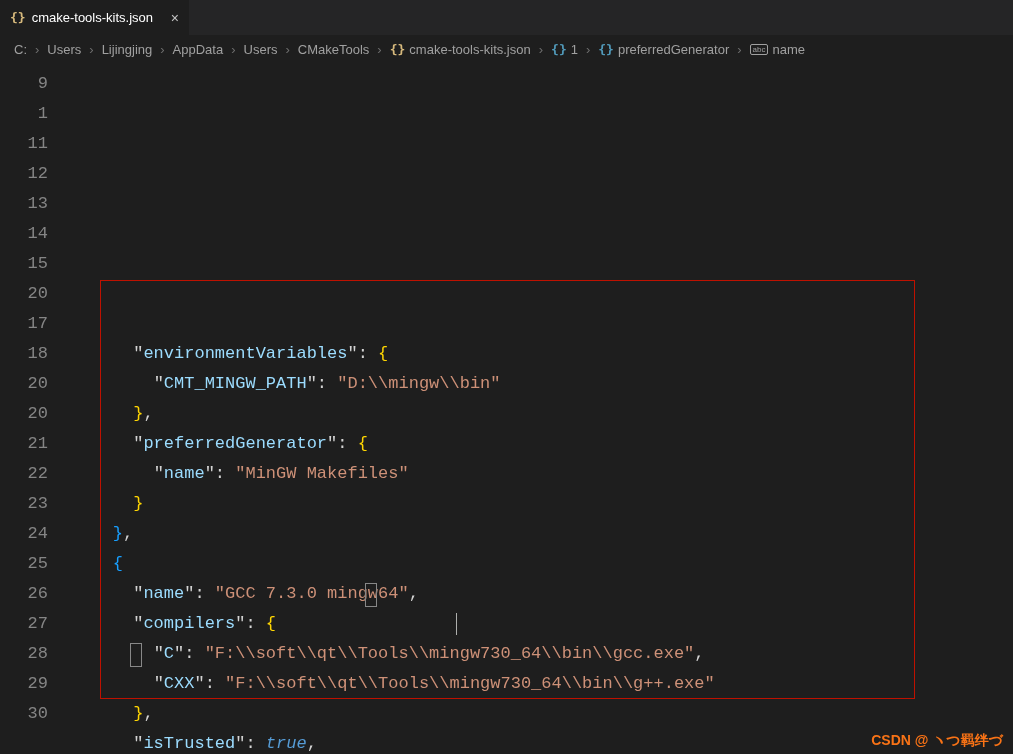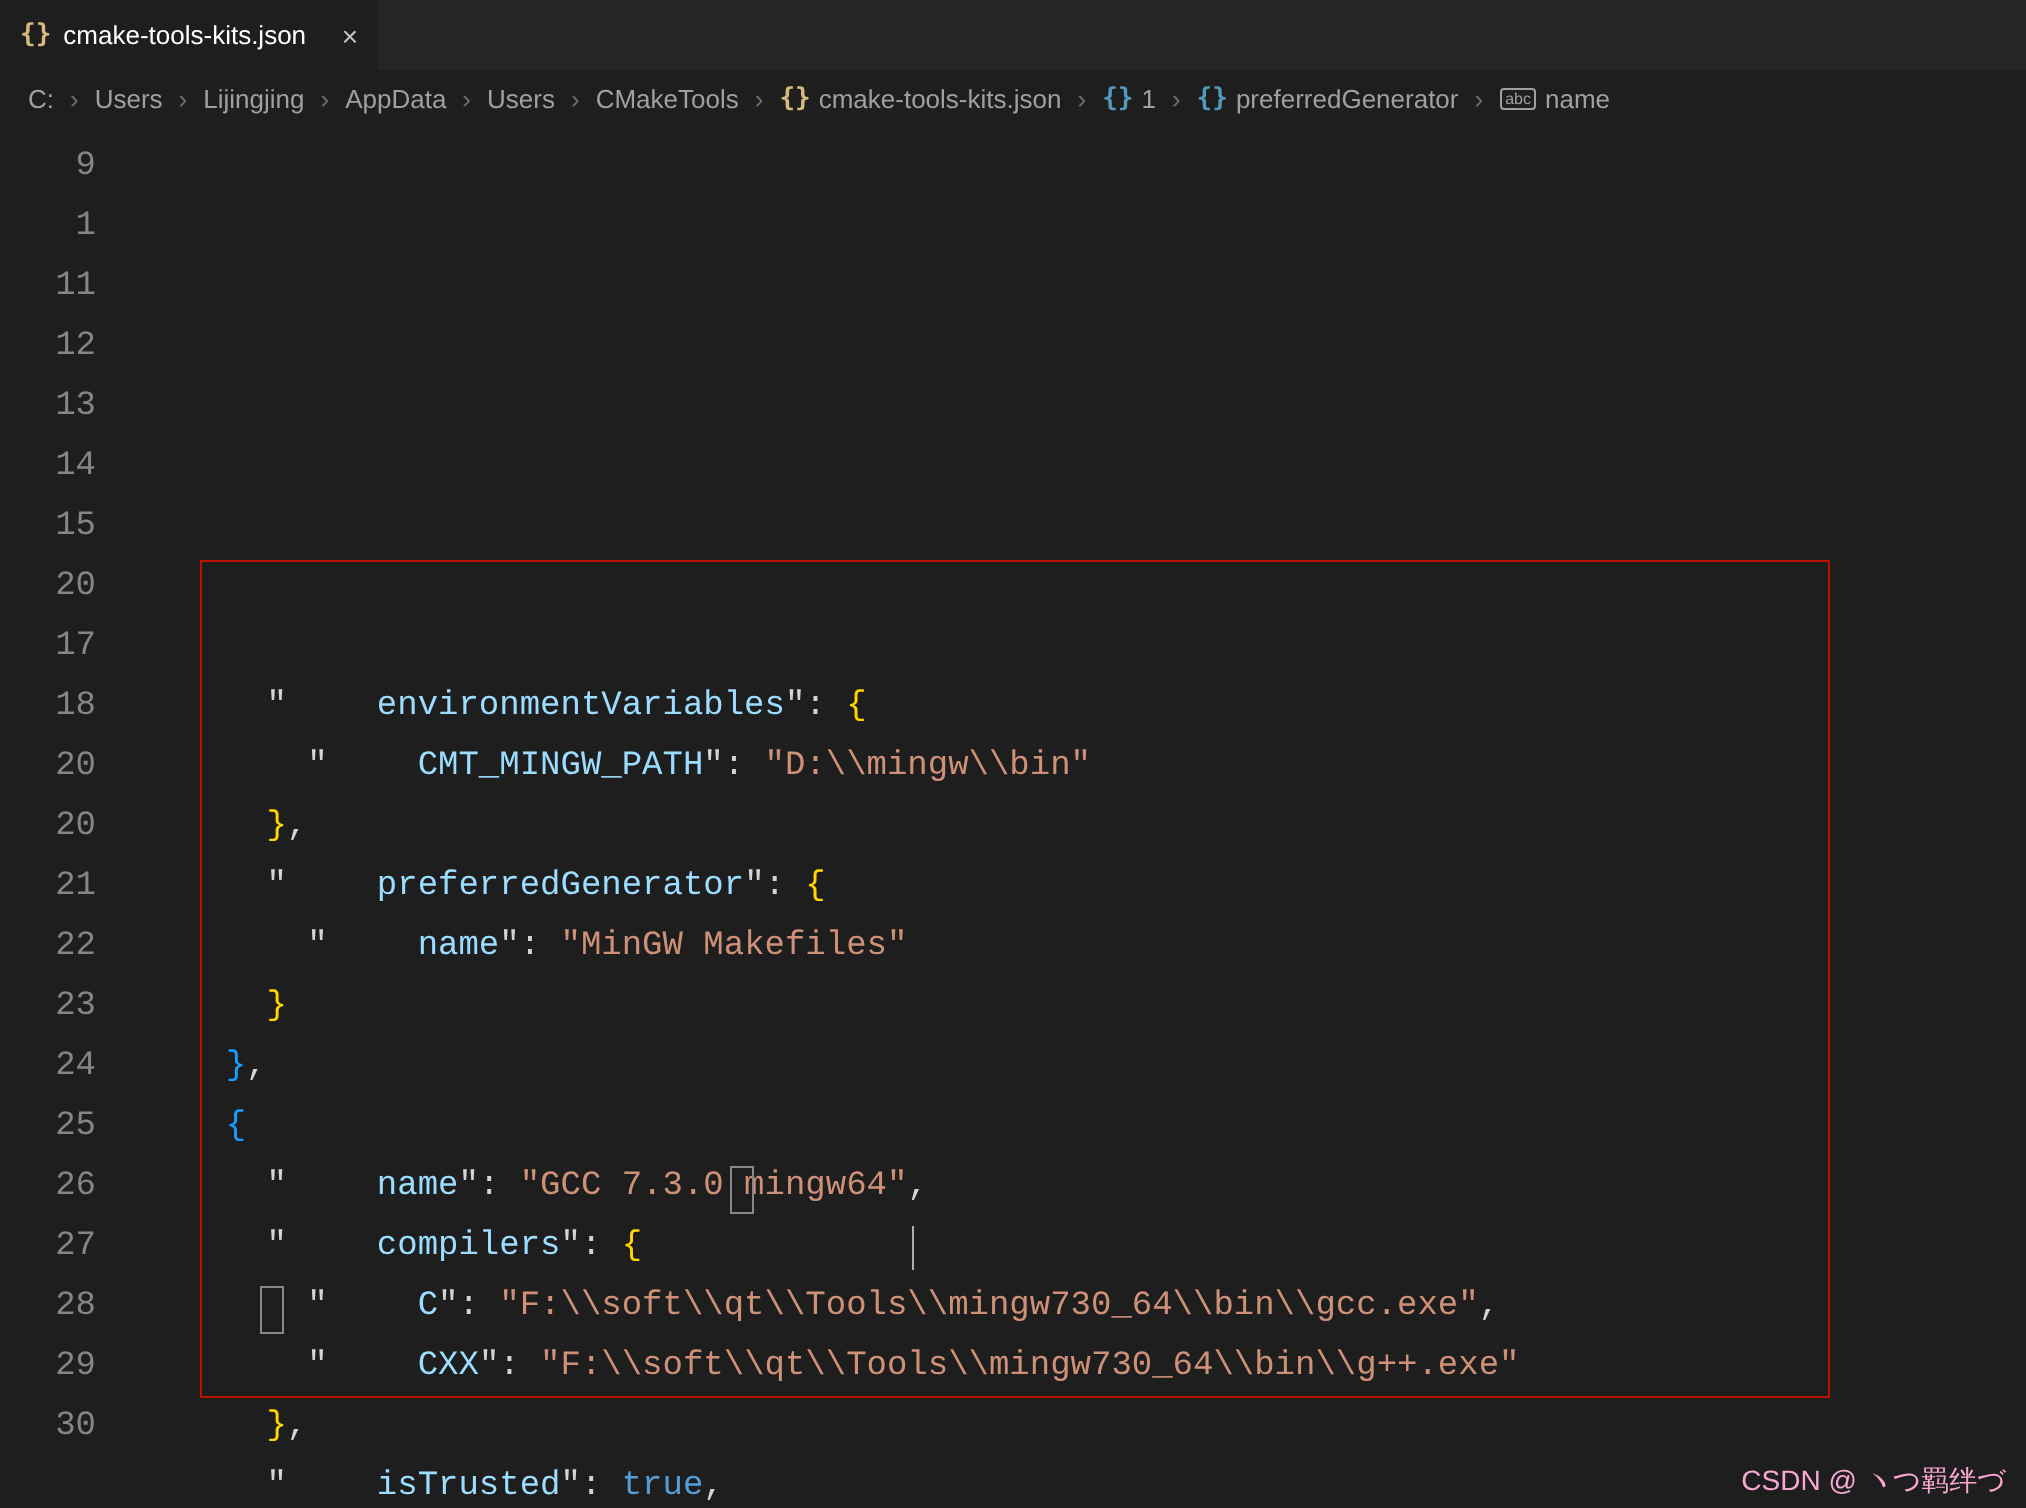--- a/index.html
+++ b/index.html
@@ -64,46 +64,47 @@
     color: #858585;
     user-select: none;
     flex-shrink: 0;
   }
   .code {
     position: relative;
     flex: 1;
     white-space: pre;
   }
   .line { height: 30px; }
-  .tok-key { color: #9cdcfe; margin-left: 45px; }
+  .tok-key { color: #9cdcfe; }
   .tok-str { color: #ce9178; }
   .tok-punc { color: #d4d4d4; }
   .tok-brace-y { color: #ffd602; }
   .tok-brace-b { color: #179fff; }
-  .tok-bool { color: #569cd6; }
+  .tok-bool { color: #569cd6; font-style: italic; }
   .highlight-box {
     position: absolute;
     border: 1px solid #be1100;
     pointer-events: none;
   }
   .bracket-match {
     position: absolute;
     border: 1px solid #888;
     pointer-events: none;
   }
   .cursor {
     position: absolute;
     width: 1px; height: 22px;
     background: #aeafad;
   }
   .watermark {
     position: absolute;
     right: 10px; bottom: 4px;
-    color: #f9a8d4; font-size: 14px;
+    color: #f97316; font-size: 14px;
     font-family: sans-serif;
+    font-weight: bold;
   }
 </style>
 </head>
 <body>
 
 <div class="tabbar">
   <div class="tab">
     <span class="file-icon">{}</span>
     <span class="label">cmake-tools-kits.json</span>
     <span class="close">×</span>

